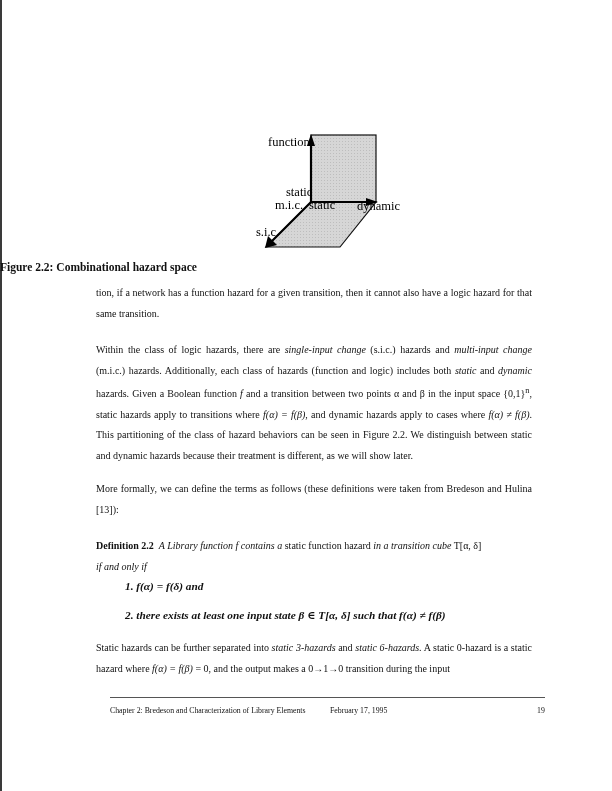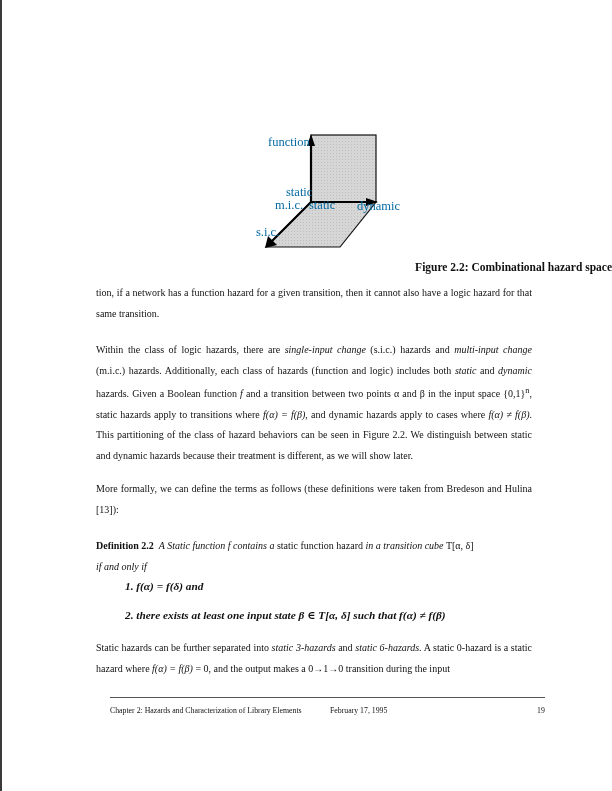--- a/index.html
+++ b/index.html
@@ -3,23 +3,23 @@
 <meta charset="utf-8">
 <style>
   html, body { margin:0; padding:0; }
   body {
     width:612px; height:791px; position:relative; overflow:hidden;
     background:#ffffff; color:#111;
     font-family:"Liberation Serif", "DejaVu Serif", serif;
   }
   .edge { position:absolute; left:0; top:0; width:2px; height:791px; background:#3a3a3a; }
   .figure { position:absolute; left:0; top:0; width:612px; height:260px; }
-  .fig-label { position:absolute; font-size:12.5px; line-height:1; white-space:nowrap; color:#0369a1; }
+  .fig-label { position:absolute; font-size:12.5px; line-height:1; white-space:nowrap; color:#000000; }
   .caption {
-    position:absolute; left:0; width:612px; top:261px; text-align:right;
+    position:absolute; left:0; width:612px; top:261px; text-align:left;
     font-weight:bold; font-size:11.5px;
   }
   .body-text {
     position:absolute; left:96px; width:436px;
     font-size:10px; line-height:20.5px; text-align:justify;
   }
   .body-text p { margin:0; }
   .list-item { position:absolute; left:125px; font-size:11.3px; font-style:italic; white-space:nowrap;font-weight:bold; }
   .footer-rule { position:absolute; left:110px; top:697px; width:435px; height:1px; background:#555; }
   .footer { position:absolute; top:706px; font-size:7.8px; white-space:nowrap; }
@@ -66,26 +66,26 @@
 
 <div class="body-text" style="top:340px">
   <p><span>Within the class of logic hazards, there are </span><i>single-input change</i><span> (s.i.c.) hazards and </span><i>multi-input change</i><span> (m.i.c.) hazards. Additionally, each class of hazards (function and logic) includes both </span><i>static</i><span> and </span><i>dynamic</i><span> hazards. Given a Boolean function </span><i>f</i><span> and a transition between two points α and β in the input space {0,1}</span><sup>n</sup><span>, static hazards apply to transitions where </span><i>f(α) = f(β)</i><span>, and dynamic hazards apply to cases where </span><i>f(α) ≠ f(β)</i><span>. This partitioning of the class of hazard behaviors can be seen in Figure 2.2. We distinguish between static and dynamic hazards because their treatment is different, as we will show later.</span></p>
 </div>
 
 <div class="body-text" style="top:479px">
   <p>More formally, we can define the terms as follows (these definitions were taken from Bredeson and Hulina [13]):</p>
 </div>
 
 <div class="body-text" style="top:536px">
-  <p><b>Definition 2.2</b>&nbsp; <i>A Static function f contains a</i> <span>static function hazard</span> <i>in a transition cube</i> <span>T[α, δ]</span><br><i>if and only if</i></p>
+  <p><b>Definition 2.2</b>&nbsp; <i>A Library function f contains a</i> <span>static function hazard</span> <i>in a transition cube</i> <span>T[α, δ]</span><br><i>if and only if</i></p>
 </div>
 
 <div class="list-item" style="top:580px">1. f(α) = f(δ) and</div>
 <div class="list-item" style="top:608px">2. there exists at least one input state β ∈ T[α, δ] such that f(α) ≠ f(β)</div>
 
 <div class="body-text" style="top:638px">
   <p><span>Static hazards can be further separated into </span><i>static 3-hazards</i><span> and </span><i>static 6-hazards.</i><span> A static 0-hazard is a static hazard where </span><i>f(α) = f(β)</i><span> = 0, and the output makes a 0→1→0 transition during the input</span></p>
 </div>
 
 <div class="footer-rule"></div>
-<div class="footer" style="left:110px">Chapter 2: Hazards and Characterization of Library Elements</div>
+<div class="footer" style="left:110px">Chapter 2: Bredeson and Characterization of Library Elements</div>
 <div class="footer" style="left:330px">February 17, 1995</div>
 <div class="footer" style="left:537px">19</div>
 
 </body></html>

